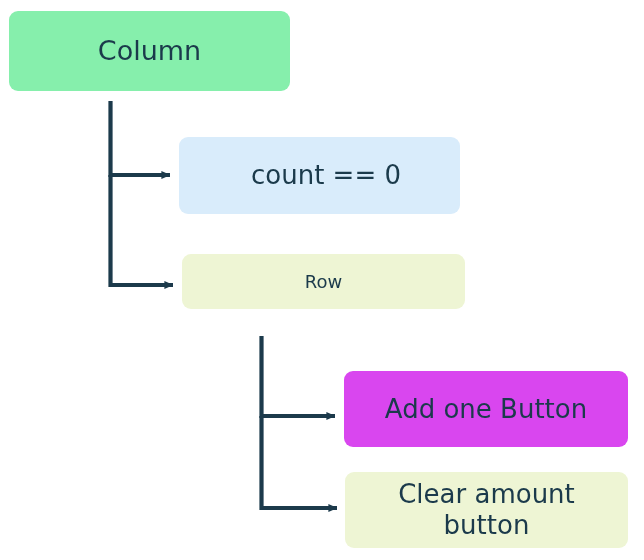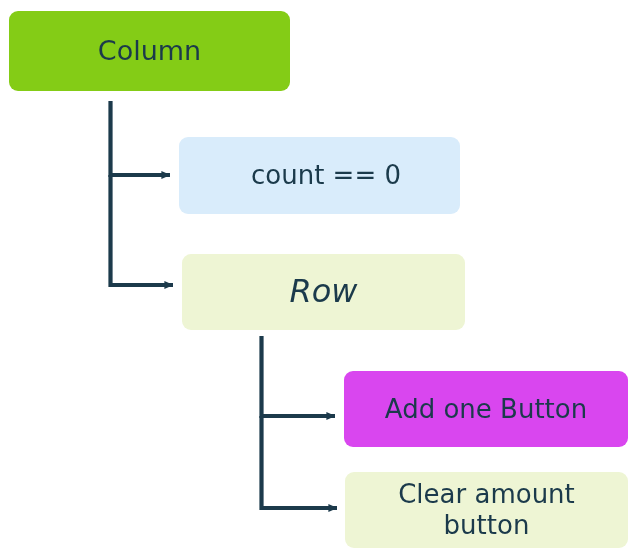--- a/index.html
+++ b/index.html
@@ -43,23 +43,22 @@
   .node-column {
     left: 9px;  top: 11px;  width: 281px; height: 80px;
     font-size: 27px;
   }
   .node-condition {
     left: 179px; top: 137px; width: 281px; height: 77px;
     font-size: 26px;
     padding-left: 23px;
   }
   .node-row {
-    left: 182px; top: 254px; width: 283px; height: 76px;
-    font-size: 32px;
-    font-style: italic;
+    left: 182px; top: 254px; width: 283px; height: 55px;
+    font-size: 18px;
   }
   .node-add {
     left: 344px; top: 371px; width: 284px; height: 76px;
     font-size: 26px;
   }
   .node-clear {
     left: 345px; top: 472px; width: 283px; height: 76px;
     font-size: 26px;
   }
 </style>
@@ -77,21 +76,21 @@
 
     <path d="M 110.5 101 L 110.5 175 L 170 175" fill="none" stroke="#1c3a4b" stroke-width="4.2" marker-end="url(#arrowhead)"></path>
 
     <path d="M 110.5 175 L 110.5 285 L 173 285" fill="none" stroke="#1c3a4b" stroke-width="4.2" marker-end="url(#arrowhead)"></path>
 
     <path d="M 261.5 336 L 261.5 416 L 335 416" fill="none" stroke="#1c3a4b" stroke-width="4.2" marker-end="url(#arrowhead)"></path>
 
     <path d="M 261.5 416 L 261.5 508 L 337 508" fill="none" stroke="#1c3a4b" stroke-width="4.2" marker-end="url(#arrowhead)"></path>
   </svg>
 
-  <div class="node node-column" style="background:#84cc16;">
+  <div class="node node-column" style="background:#86efac;">
     <span>Column</span>
   </div>
 
   <div class="node node-condition" style="background:#d9ecfb;">
     <span>count == 0</span>
   </div>
 
   <div class="node node-row" style="background:#eef5d4;">
     <span>Row</span>
   </div>

